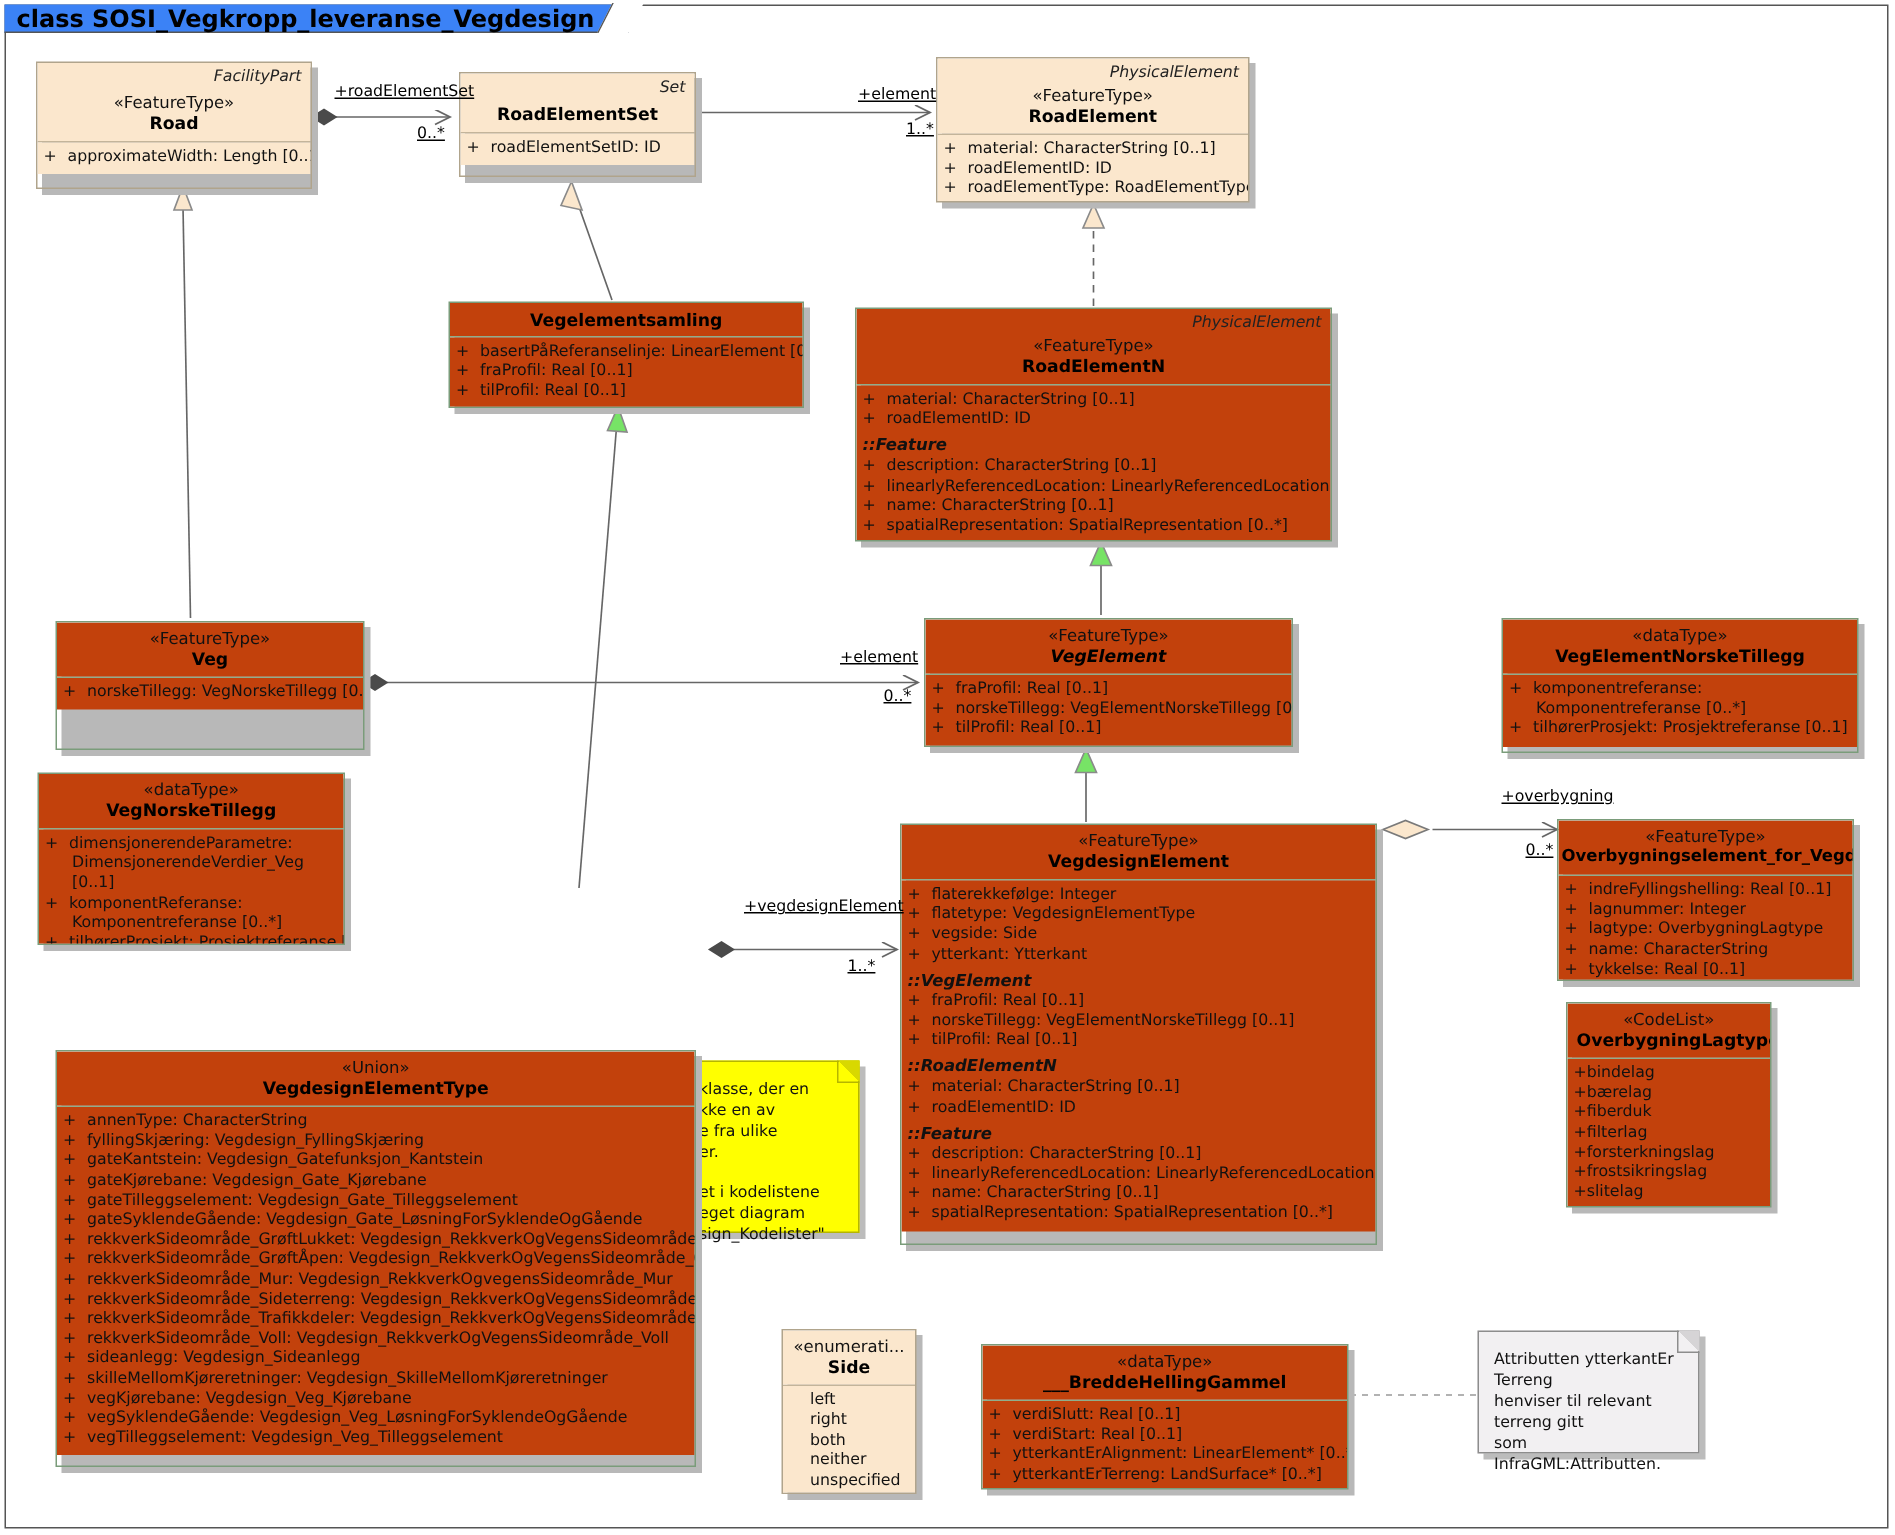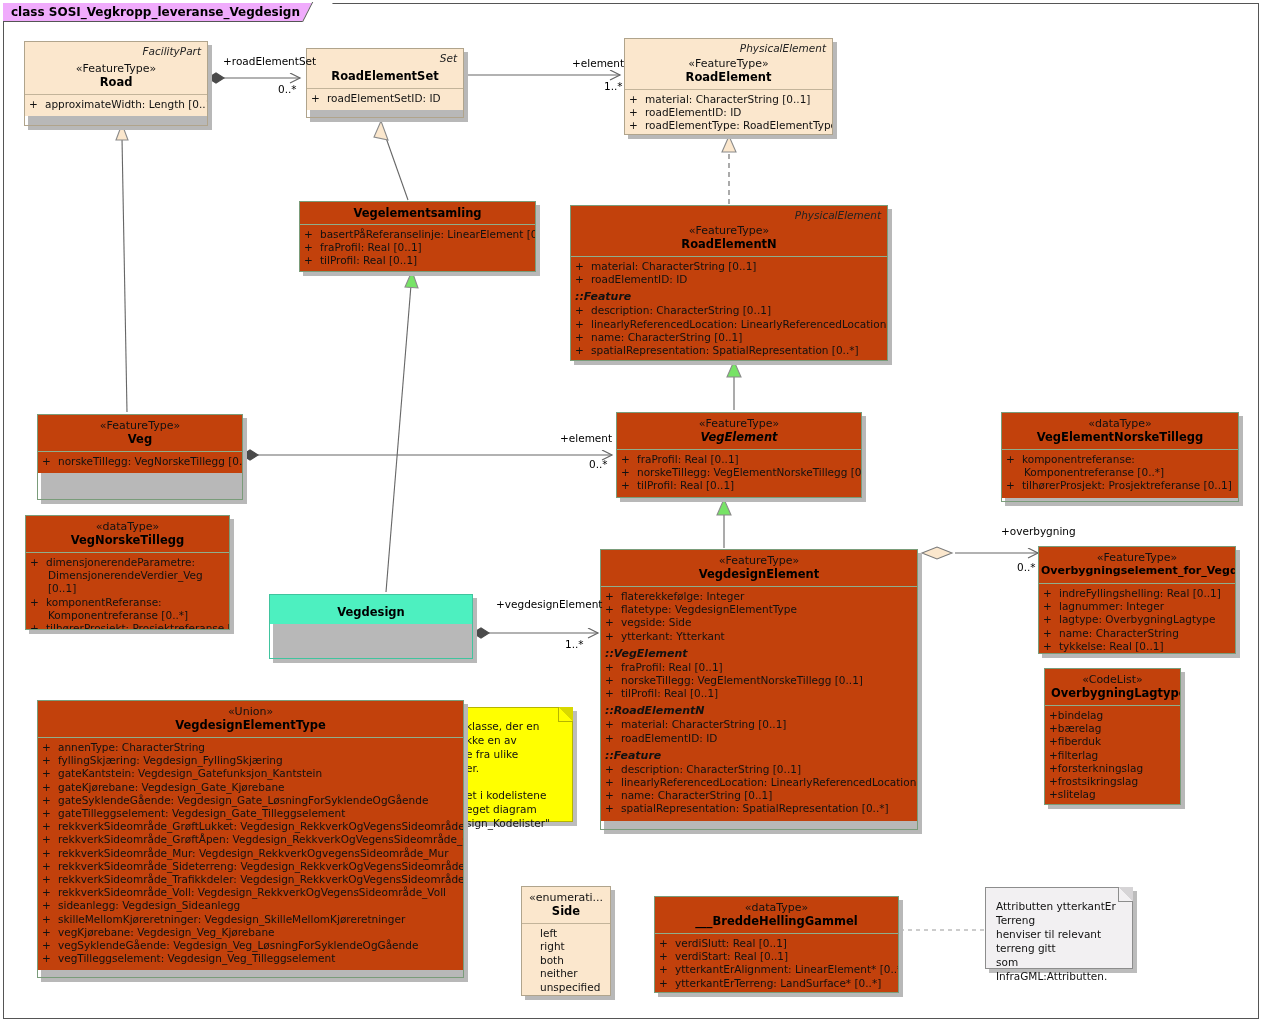--- a/index.html
+++ b/index.html
@@ -11,23 +11,23 @@
   #canvas{position:absolute;left:0;top:0;width:1263px;height:1023px;}
   svg.wires{position:absolute;left:0;top:0;width:1263px;height:1023px;overflow:visible;}
 
   
   .frame{
     position:absolute;left:3px;top:3px;width:1256px;height:1016px;
     border:1px solid #555;box-sizing:border-box;background:transparent;
   }
   .frame-tab{
     position:absolute;left:3px;top:3px;height:19px;
-    background:#f0abfc;border:1px solid #555;border-left:none;border-top:none;
+    background:#3b82f6;border:1px solid #555;border-left:none;border-top:none;
     box-sizing:border-box;padding:0 22px 0 8px;
-    font-size:12px;font-weight:bold;color:#000;line-height:19px;white-space:nowrap;
+    font-size:16px;font-weight:bold;color:#000;line-height:19px;white-space:nowrap;
   }
   .frame-tab .tab-cut{
     position:absolute;right:-1px;top:-1px;width:20px;height:20px;
     background:#fff;border-left:1px solid #555;
     transform:skewX(-27deg);transform-origin:bottom left;
   }
 
   
   .node{position:absolute;box-sizing:border-box;}
   .node .shadow{
@@ -81,21 +81,21 @@
     border-left:1px solid #b5b500;border-bottom:1px solid #b5b500;
     box-sizing:border-box;
   }
   .note.grey .fold{
     background:linear-gradient(225deg,#d6d4d6 0 50%,transparent 50.5%);
     border-left:1px solid #8d8d8d;border-bottom:1px solid #8d8d8d;
     box-sizing:border-box;
   }
 
   
-  .elabel{position:absolute;font-size:10.5px;color:#000;white-space:nowrap;z-index:3;}
+  .elabel{position:absolute;font-size:10.5px;color:#000;white-space:nowrap;z-index:3;text-decoration:underline;}
 </style>
 </head>
 <body>
 
 <div id="canvas">
 
   <div class="frame"></div>
   <div class="frame-tab">
     <span>class SOSI_Vegkropp_leveranse_Vegdesign</span>
     <span class="tab-cut"></span>
@@ -323,28 +323,20 @@
       <div class="sep"></div>
       <div class="compartment">
         <div class="attr" style="white-space:normal;padding-left:18px;text-indent:-18px;"><span class="vis">+</span><span>dimensjonerendeParametre: DimensjonerendeVerdier_Veg [0..1]</span></div>
         <div class="attr" style="white-space:normal;padding-left:18px;text-indent:-18px;"><span class="vis">+</span><span>komponentReferanse: Komponentreferanse [0..*]</span></div>
         <div class="attr"><span class="vis">+</span><span>tilhørerProsjekt: Prosjektreferanse [0..1]</span></div>
 
       </div>
     </div>
   </div>
 
-  <div class="node cyan" style="left:269px;top:594px;width:204px;height:65px;">
-    <div class="shadow"></div>
-    <div class="body" style="border:1px solid #41c49e;">
-      <div class="head" style="padding-top:10px;">
-        <div class="cname">Vegdesign</div>
-      </div>
-    </div>
-  </div>
 
   <div class="node green" style="left:600px;top:549px;width:318px;height:281px;">
     <div class="shadow"></div>
     <div class="body">
       <div class="head">
         <div class="stereotype">«FeatureType»</div>
         <div class="cname">VegdesignElement</div>
       </div>
       <div class="sep"></div>
       <div class="compartment">
@@ -415,22 +407,22 @@
       <div class="head">
         <div class="stereotype">«Union»</div>
         <div class="cname">VegdesignElementType</div>
       </div>
       <div class="sep"></div>
       <div class="compartment">
         <div class="attr"><span class="vis">+</span><span>annenType: CharacterString</span></div>
         <div class="attr"><span class="vis">+</span><span>fyllingSkjæring: Vegdesign_FyllingSkjæring</span></div>
         <div class="attr"><span class="vis">+</span><span>gateKantstein: Vegdesign_Gatefunksjon_Kantstein</span></div>
         <div class="attr"><span class="vis">+</span><span>gateKjørebane: Vegdesign_Gate_Kjørebane</span></div>
+        <div class="attr"><span class="vis">+</span><span>gateTilleggselement: Vegdesign_Gate_Tilleggselement</span></div>
         <div class="attr"><span class="vis">+</span><span>gateSyklendeGående: Vegdesign_Gate_LøsningForSyklendeOgGående</span></div>
-        <div class="attr"><span class="vis">+</span><span>gateTilleggselement: Vegdesign_Gate_Tilleggselement</span></div>
         <div class="attr"><span class="vis">+</span><span>rekkverkSideområde_GrøftLukket: Vegdesign_RekkverkOgVegensSideområde_GrøftLukket</span></div>
         <div class="attr"><span class="vis">+</span><span>rekkverkSideområde_GrøftÅpen: Vegdesign_RekkverkOgVegensSideområde_GrøftÅpen</span></div>
         <div class="attr"><span class="vis">+</span><span>rekkverkSideområde_Mur: Vegdesign_RekkverkOgvegensSideområde_Mur</span></div>
         <div class="attr"><span class="vis">+</span><span>rekkverkSideområde_Sideterreng: Vegdesign_RekkverkOgVegensSideområde_Sideterreng</span></div>
         <div class="attr"><span class="vis">+</span><span>rekkverkSideområde_Trafikkdeler: Vegdesign_RekkverkOgVegensSideområde_Trafikkdeler</span></div>
         <div class="attr"><span class="vis">+</span><span>rekkverkSideområde_Voll: Vegdesign_RekkverkOgVegensSideområde_Voll</span></div>
         <div class="attr"><span class="vis">+</span><span>sideanlegg: Vegdesign_Sideanlegg</span></div>
         <div class="attr"><span class="vis">+</span><span>skilleMellomKjøreretninger: Vegdesign_SkilleMellomKjøreretninger</span></div>
         <div class="attr"><span class="vis">+</span><span>vegKjørebane: Vegdesign_Veg_Kjørebane</span></div>
         <div class="attr"><span class="vis">+</span><span>vegSyklendeGående: Vegdesign_Veg_LøsningForSyklendeOgGående</span></div>

